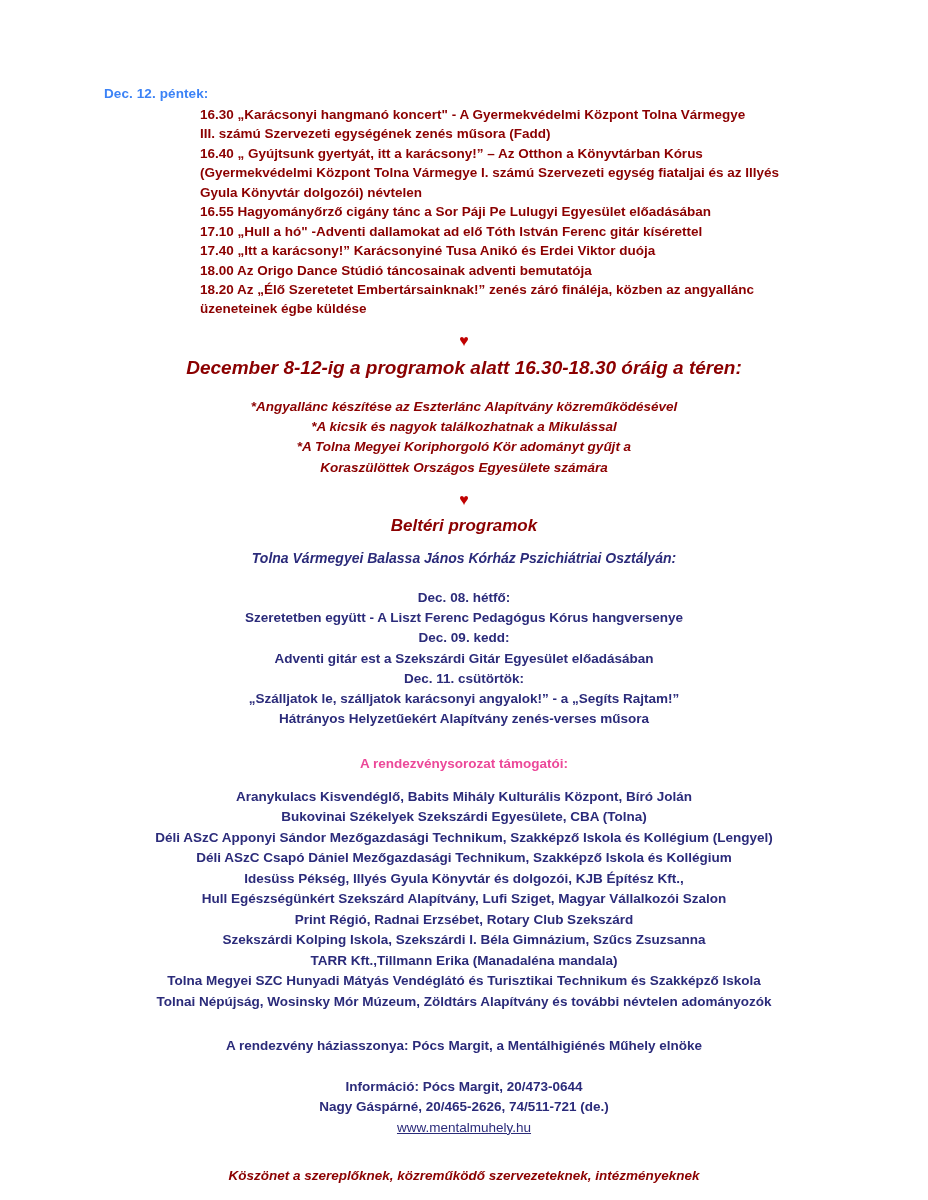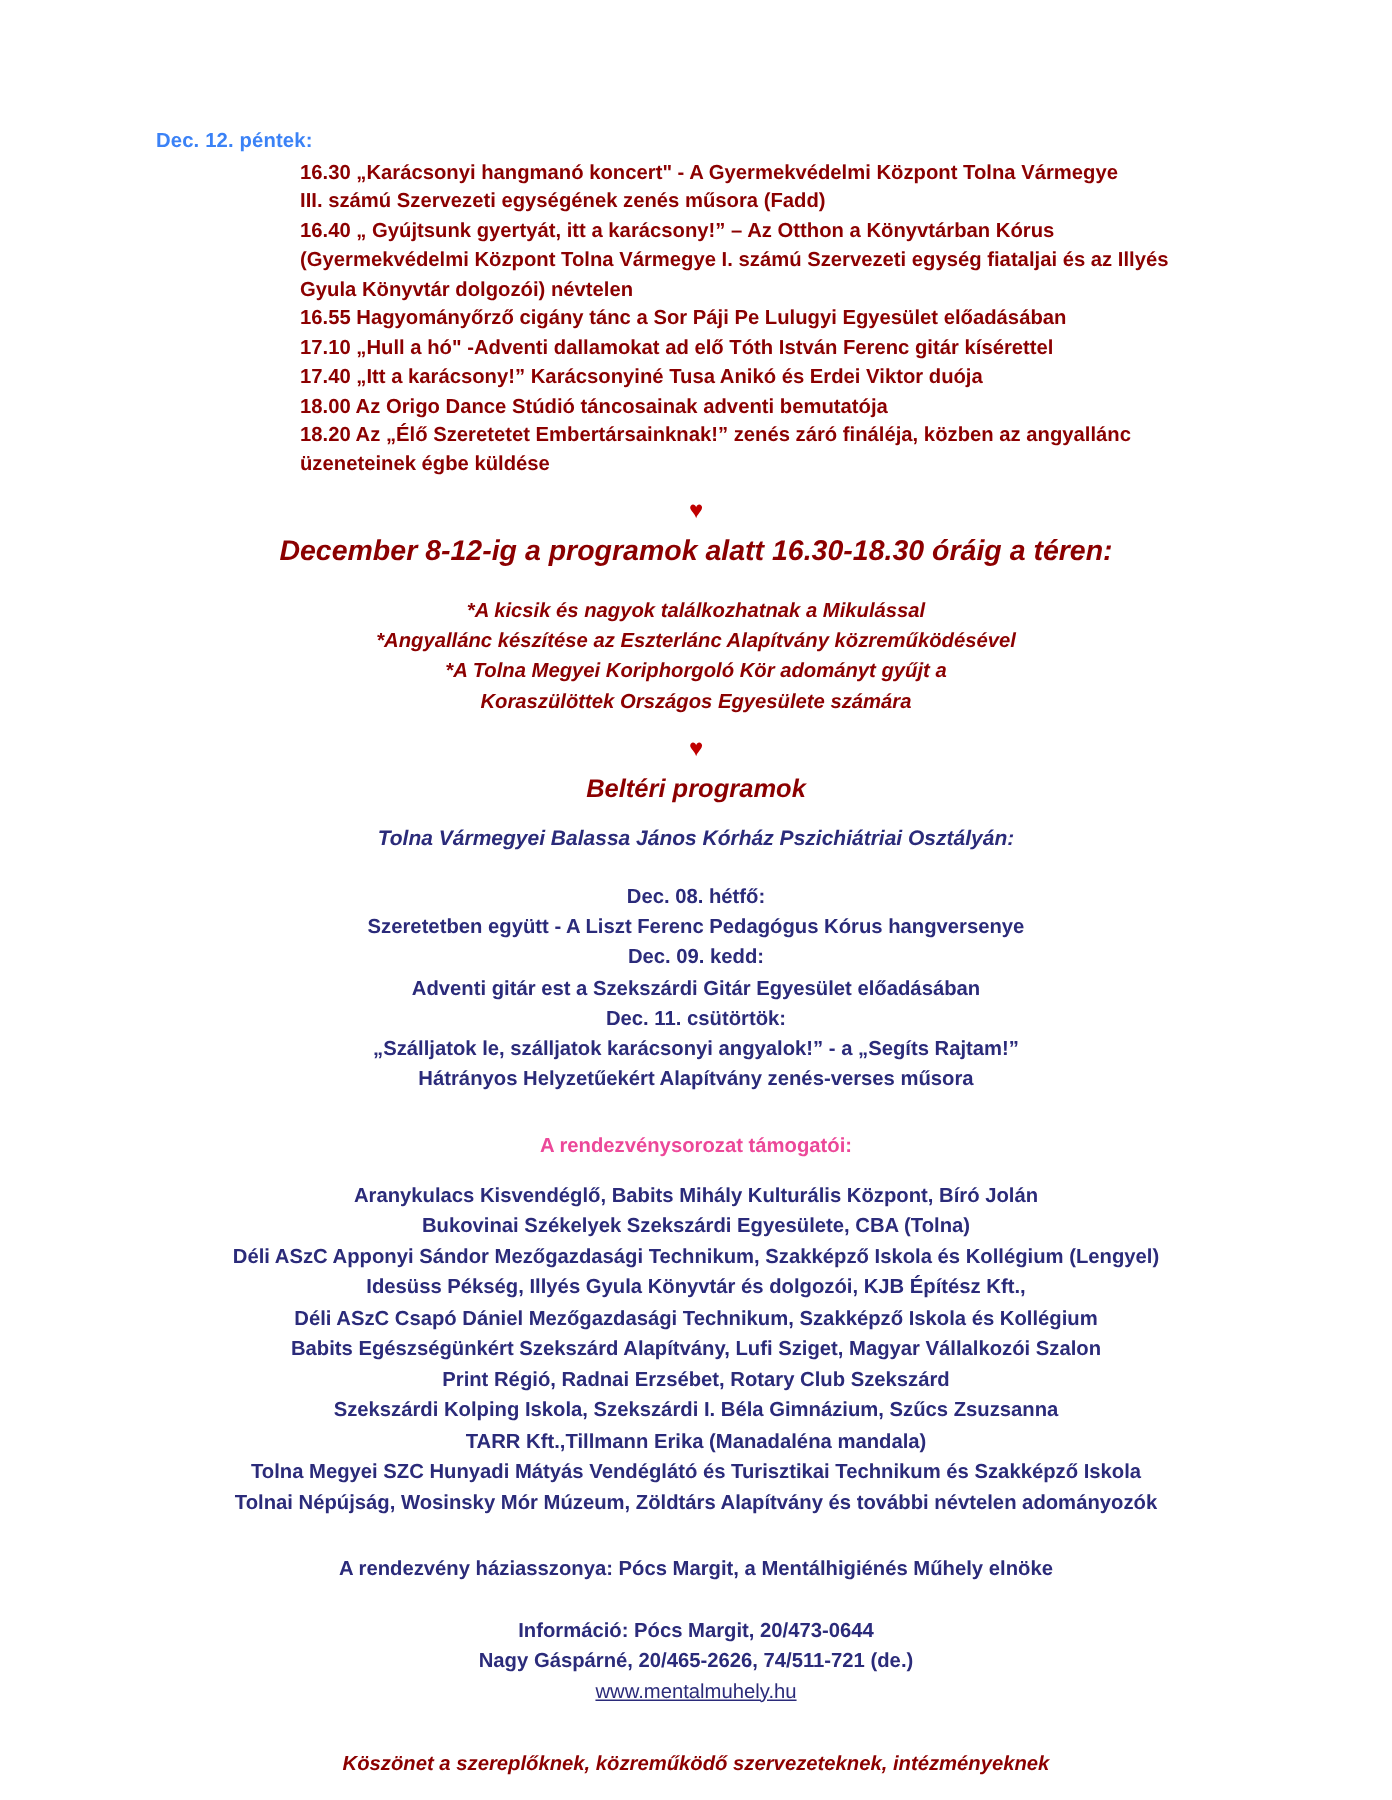--- a/index.html
+++ b/index.html
@@ -166,22 +166,22 @@
       <li>17.40 „Itt a karácsony!” Karácsonyiné Tusa Anikó és Erdei Viktor duója</li>
       <li>18.00 Az Origo Dance Stúdió táncosainak adventi bemutatója</li>
       <li>18.20 Az „Élő Szeretetet Embertársainknak!” zenés záró fináléja, közben az angyallánc</li>
       <li>üzeneteinek égbe küldése</li>
     </ul>
 
     <div class="heart">♥</div>
 
     <div class="outdoor-title">December 8-12-ig a programok alatt 16.30-18.30 óráig a téren:</div>
     <div class="outdoor-list">
+      <div>*Angyallánc készítése az Eszterlánc Alapítvány közreműködésével</div>
       <div>*A kicsik és nagyok találkozhatnak a Mikulással</div>
-      <div>*Angyallánc készítése az Eszterlánc Alapítvány közreműködésével</div>
       <div>*A Tolna Megyei Koriphorgoló Kör adományt gyűjt a</div>
       <div>Koraszülöttek Országos Egyesülete számára</div>
     </div>
 
     <div class="heart">♥</div>
 
     <div class="indoor-title">Beltéri programok</div>
     <div class="hospital-title">Tolna Vármegyei Balassa János Kórház Pszichiátriai Osztályán:</div>
 
     <div class="schedule">
@@ -192,23 +192,23 @@
       <div class="date">Dec. 11. csütörtök:</div>
       <div>„Szálljatok le, szálljatok karácsonyi angyalok!” - a „Segíts Rajtam!”</div>
       <div>Hátrányos Helyzetűekért Alapítvány zenés-verses műsora</div>
     </div>
 
     <div class="sponsors-title">A rendezvénysorozat támogatói:</div>
     <div class="sponsors">
       <div>Aranykulacs Kisvendéglő, Babits Mihály Kulturális Központ, Bíró Jolán</div>
       <div>Bukovinai Székelyek Szekszárdi Egyesülete, CBA (Tolna)</div>
       <div>Déli ASzC Apponyi Sándor Mezőgazdasági Technikum, Szakképző Iskola és Kollégium (Lengyel)</div>
+      <div>Déli ASzC Csapó Dániel Mezőgazdasági Technikum, Szakképző Iskola és Kollégium</div>
       <div>Idesüss Pékség, Illyés Gyula Könyvtár és dolgozói, KJB Építész Kft.,</div>
-      <div>Déli ASzC Csapó Dániel Mezőgazdasági Technikum, Szakképző Iskola és Kollégium</div>
-      <div>Babits Egészségünkért Szekszárd Alapítvány, Lufi Sziget, Magyar Vállalkozói Szalon</div>
+      <div>Hull Egészségünkért Szekszárd Alapítvány, Lufi Sziget, Magyar Vállalkozói Szalon</div>
       <div>Print Régió, Radnai Erzsébet, Rotary Club Szekszárd</div>
       <div>Szekszárdi Kolping Iskola, Szekszárdi I. Béla Gimnázium, Szűcs Zsuzsanna</div>
       <div>TARR Kft.,Tillmann Erika (Manadaléna mandala)</div>
       <div>Tolna Megyei SZC Hunyadi Mátyás Vendéglátó és Turisztikai Technikum és Szakképző Iskola</div>
       <div>Tolnai Népújság, Wosinsky Mór Múzeum, Zöldtárs Alapítvány és további névtelen adományozók</div>
     </div>
 
     <div class="hostess">A rendezvény háziasszonya: Pócs Margit, a Mentálhigiénés Műhely elnöke</div>
 
     <div class="info">

